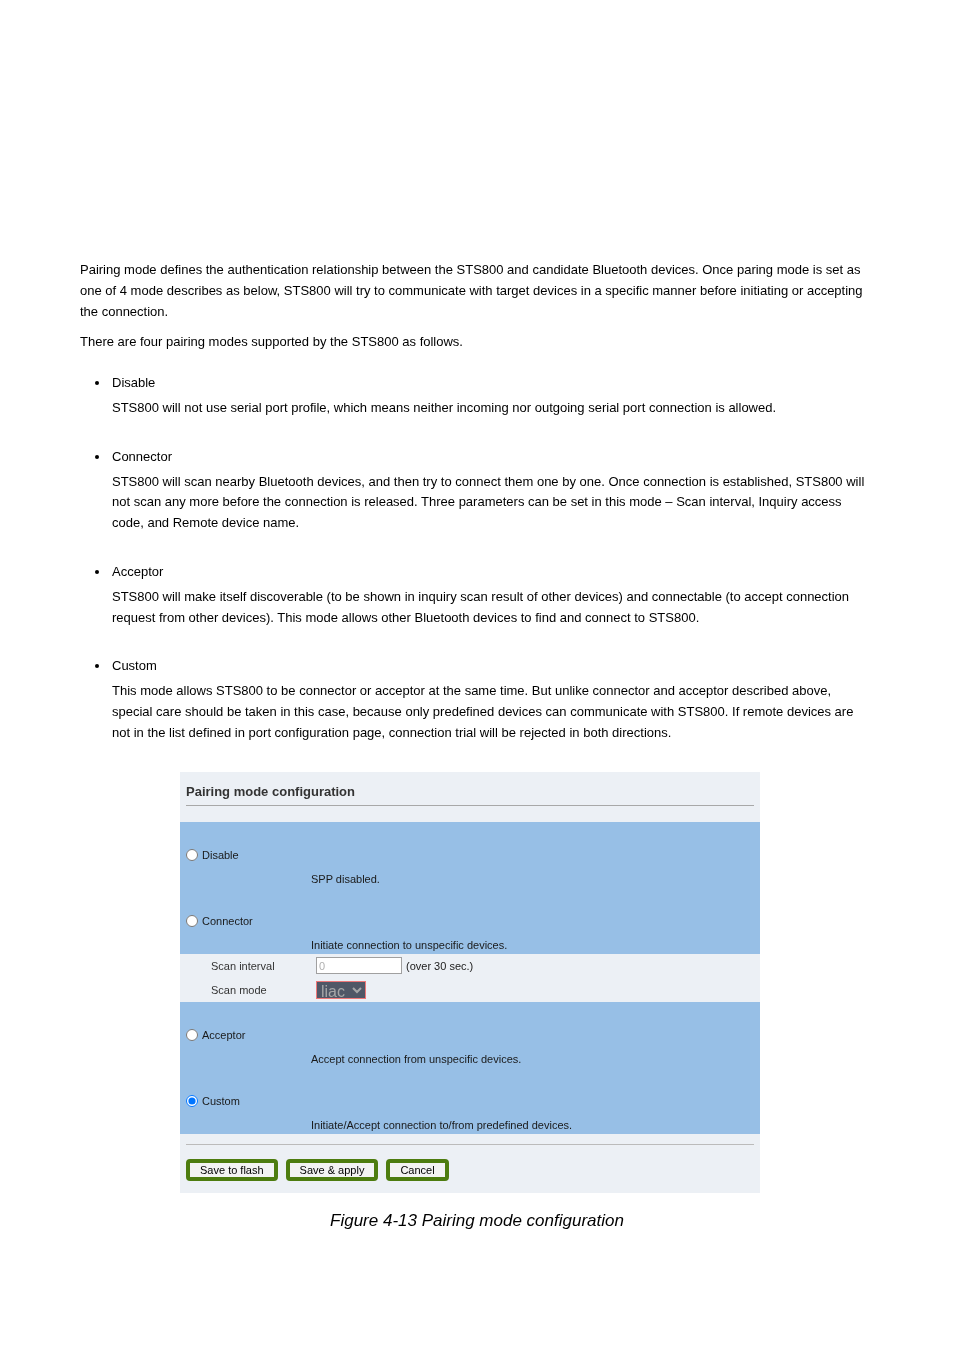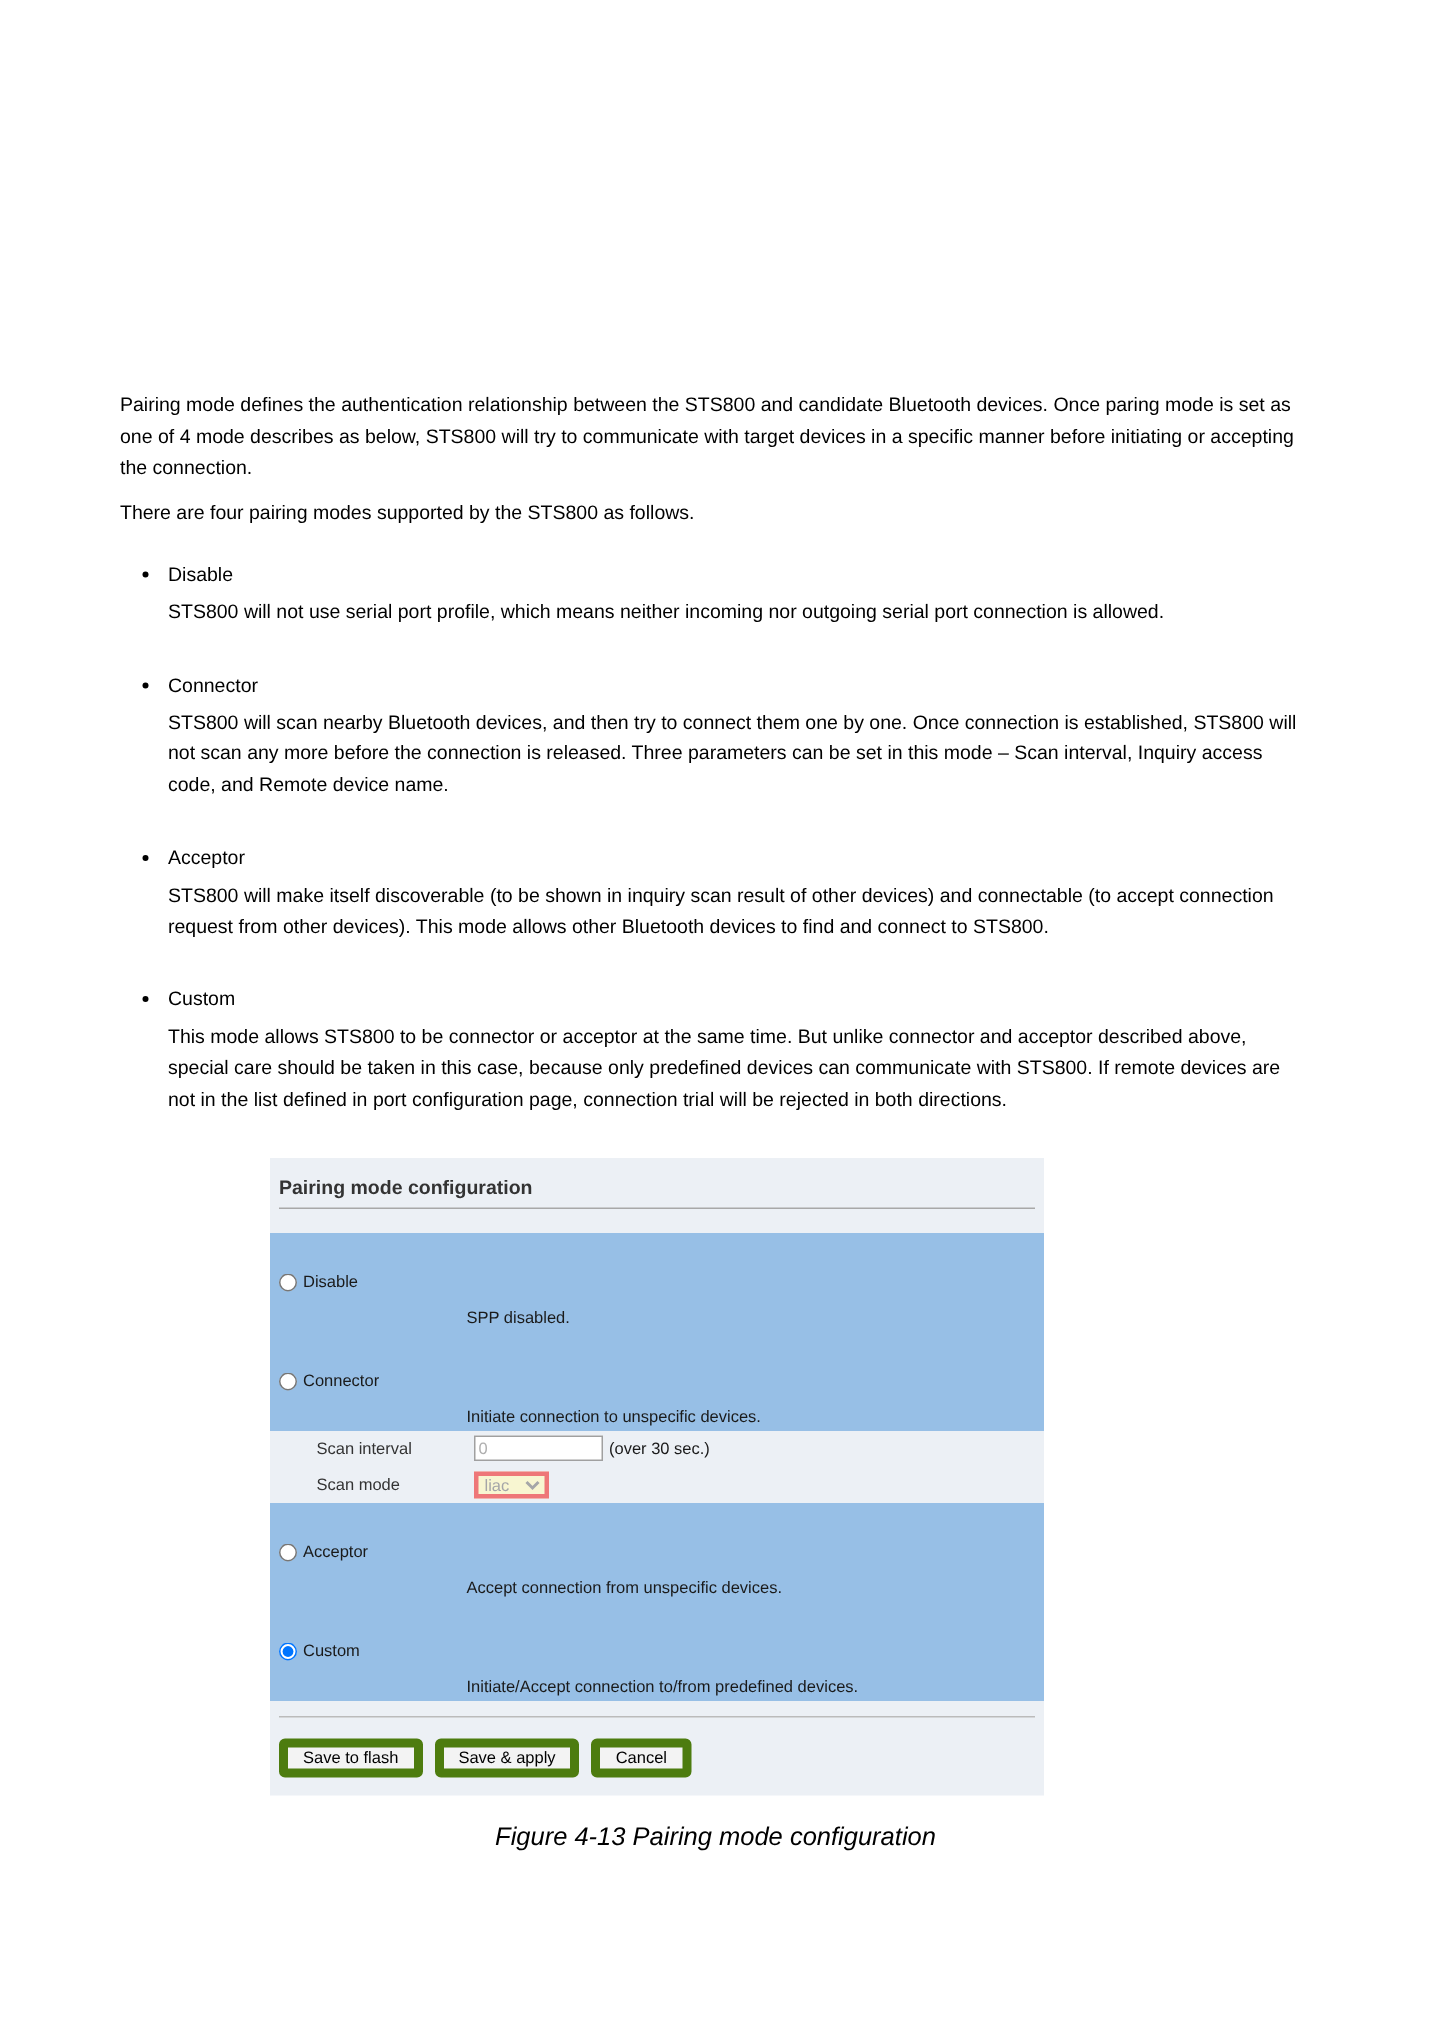--- a/index.html
+++ b/index.html
@@ -39,21 +39,21 @@
   }
   ul.modes li .mode-body {
     font-size: 13px;
     line-height: 1.6;
     margin-top: 4px;
   }
 
   
   .panel {
     margin: 26px 0 0 100px;
-    width: 516px;
+    width: 580px;
     background: #ecf0f5;
     font-size: 11px;
   }
   .panel-title {
     font-size: 13px;
     font-weight: bold;
     color: #333;
     padding: 12px 6px 4px 6px;
   }
   .panel-rule {
@@ -109,40 +109,40 @@
     border: 1px solid #a0a0a0;
     background: #fff;
     padding: 0 2px;
     box-sizing: content-box;
   }
   .sub input[type=text][disabled] {
     color: #b0b0b0;
     background: #fff;
   }
   .sub select {
-    font-size: 11px;
+    font-size: 16px;
     height: 18px;
-    border: 3px solid #ef4444;
+    border: 1px solid #ef4444;
     color: #888;
-    background: #fef9c3;
+    background: #0f172a;
   }
   .panel-rule-bottom {
     border: none;
     border-top: 1px solid #bbb;
     margin: 10px 6px 14px 6px;
   }
   .btn-row {
     display: flex;
     gap: 8px;
     padding: 0 6px 12px 6px;
   }
   .btn {
     font-size: 11px;
     padding: 1px 10px;
-    border: 6px solid #4d7c0f;
+    border: 4px solid #4d7c0f;
     border-radius: 4px;
     background: #f3f3f3;
     cursor: pointer;
   }
   .fig-caption {
     text-align: center;
     font-size: 17px;
     font-style: italic;
     margin-top: 18px;
     color: #000;

